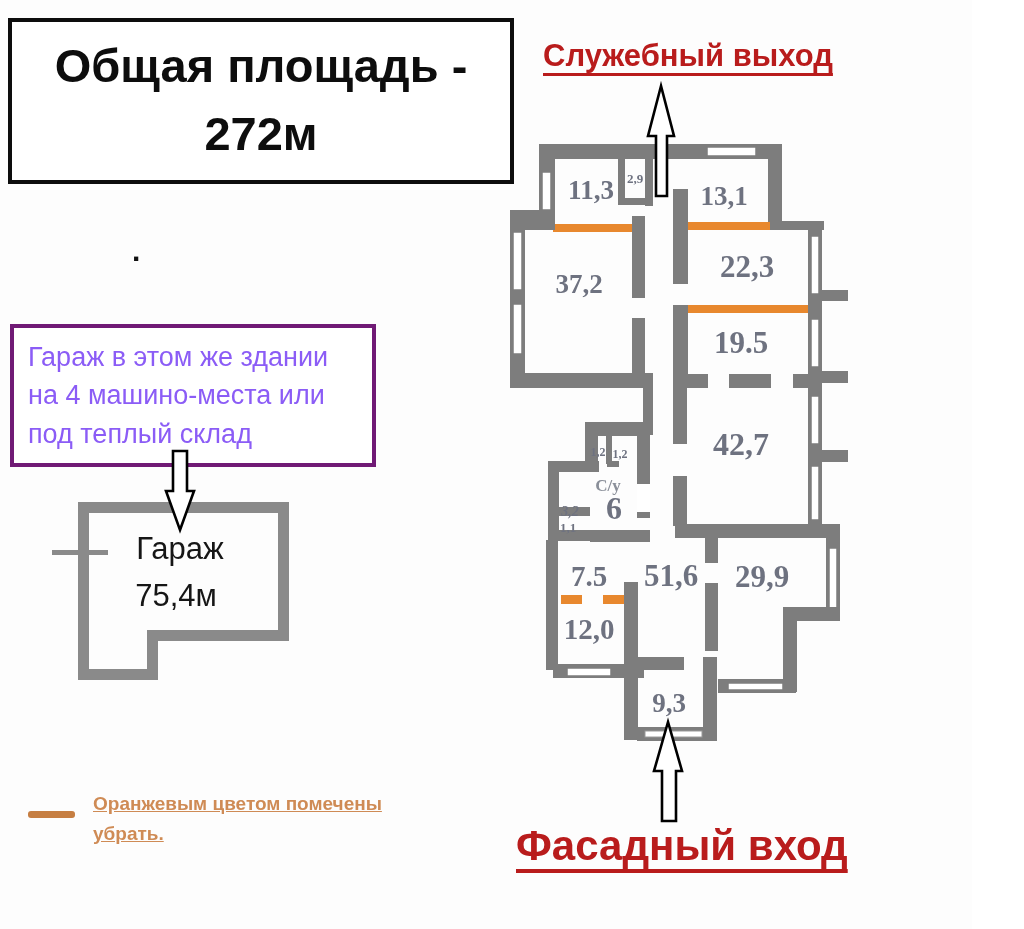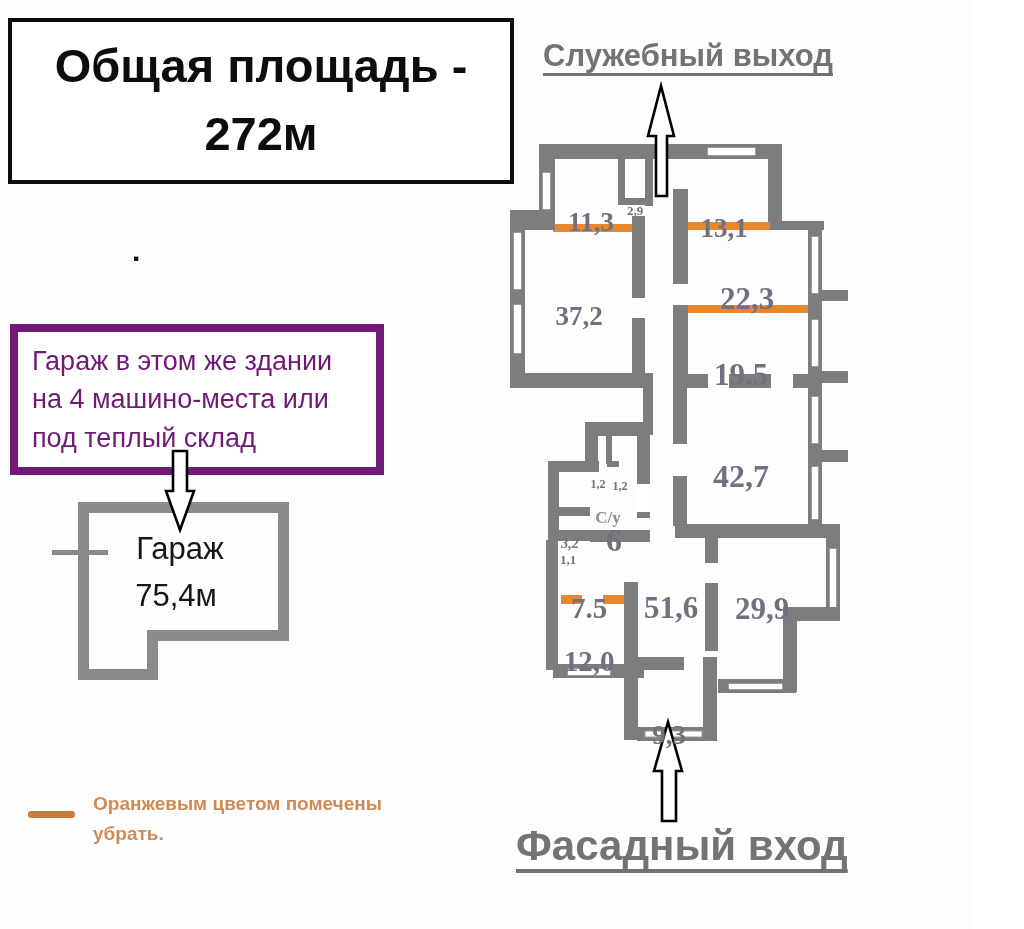--- a/index.html
+++ b/index.html
@@ -7,41 +7,41 @@
           font-family:"Liberation Sans",sans-serif;}
   .canvas svg{position:absolute;left:0;top:0;}
   .w{fill:#7d7d7d;}
   .g{fill:#8a8a8a;}
   .o{fill:#e8882e;}
   .win{fill:#ffffff;stroke:#7d7d7d;stroke-width:1.5;}
   .slot{fill:#ffffff;stroke:#9a9a9a;stroke-width:1;}
   .notch{fill:#ffffff;}
   .arrow{fill:#ffffff;stroke:#000000;stroke-width:2.6;stroke-linejoin:miter;}
   .rm{position:absolute;transform:translate(-50%,-50%);font-family:"Liberation Serif",serif;
-      font-weight:700;color:#6e7280;white-space:nowrap;margin-top:32px;}
+      font-weight:700;color:#6e7280;white-space:nowrap;}
   .title-box{position:absolute;left:8px;top:18px;width:498px;height:148px;border:4px solid #0d0d0d;
              text-align:center;font-weight:700;font-size:47px;color:#0d0d0d;line-height:1.45;
              padding-top:10px;box-sizing:content-box;background:#fff;}
-  .note-box{position:absolute;left:10px;top:324px;width:330px;border:8px solid #701a75;
-            font-size:27px;color:#701a75;line-height:1.42;padding:10px 14px;background:#fff;}
+  .note-box{position:absolute;left:10px;top:324px;width:330px;border:4px solid #701a75;
+            font-size:27px;color:#8b5cf6;line-height:1.42;padding:10px 14px;background:#fff;}
   .note-box span{display:block;}
-  .heading{position:absolute;font-weight:700;color:#737373;white-space:nowrap;
+  .heading{position:absolute;font-weight:700;color:#b91c1c;white-space:nowrap;
            text-decoration:underline;text-decoration-thickness:3px;text-underline-offset:7px;}
   .service{left:543px;top:38px;font-size:31px;}
   .facade{left:516px;top:822px;font-size:42px;text-decoration-thickness:4px;text-underline-offset:9px;}
   .garage-name{position:absolute;left:180px;top:549px;transform:translate(-50%,-50%);
                font-size:31px;color:#161616;}
   .garage-area{position:absolute;left:176px;top:596px;transform:translate(-50%,-50%);
                font-size:31px;color:#161616;}
   .stray-dot{position:absolute;left:132px;top:234px;font-size:30px;font-weight:700;color:#111;}
   .legend-swatch{position:absolute;left:28px;top:811px;width:47px;height:7px;background:#c67e42;
                  border-radius:3px;}
   .legend-text{position:absolute;left:93px;top:789px;font-weight:700;font-size:19px;
                color:#cf8b55;line-height:1.6;}
-  .legend-text span{display:block;}
+  .legend-text span{display:block;text-decoration:underline;}
   .cyu{color:#8a8f99;font-weight:700;}
 </style>
 </head>
 <body>
 
 <div class="canvas">
 
   <div class="title-box">
     <div>Общая площадь -</div>
     <div>272м</div>

